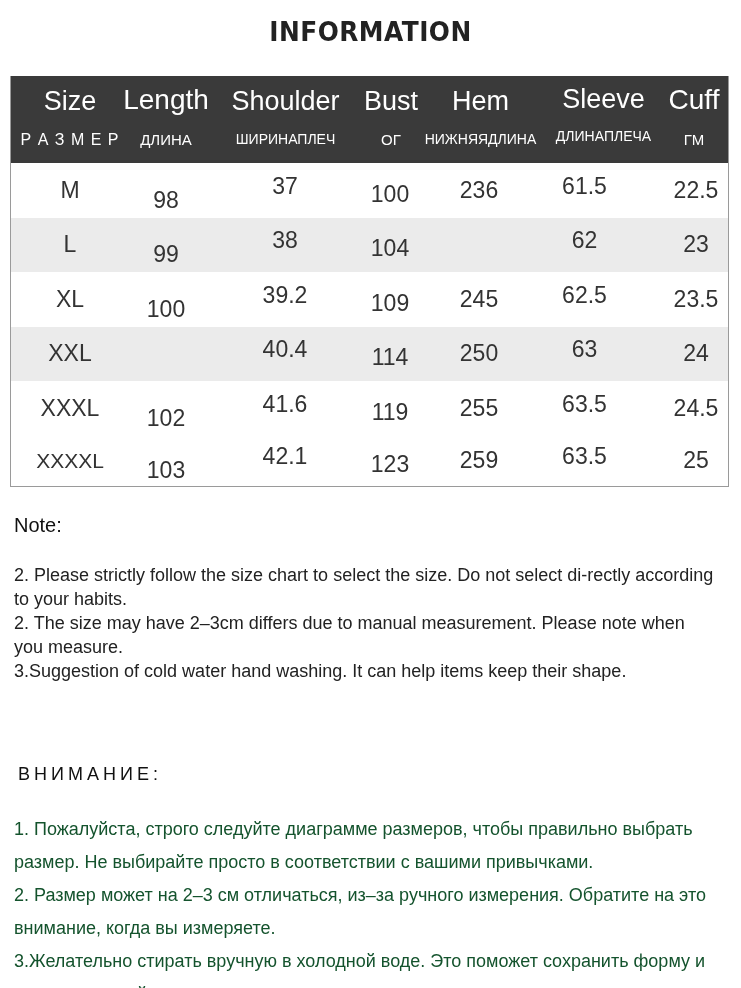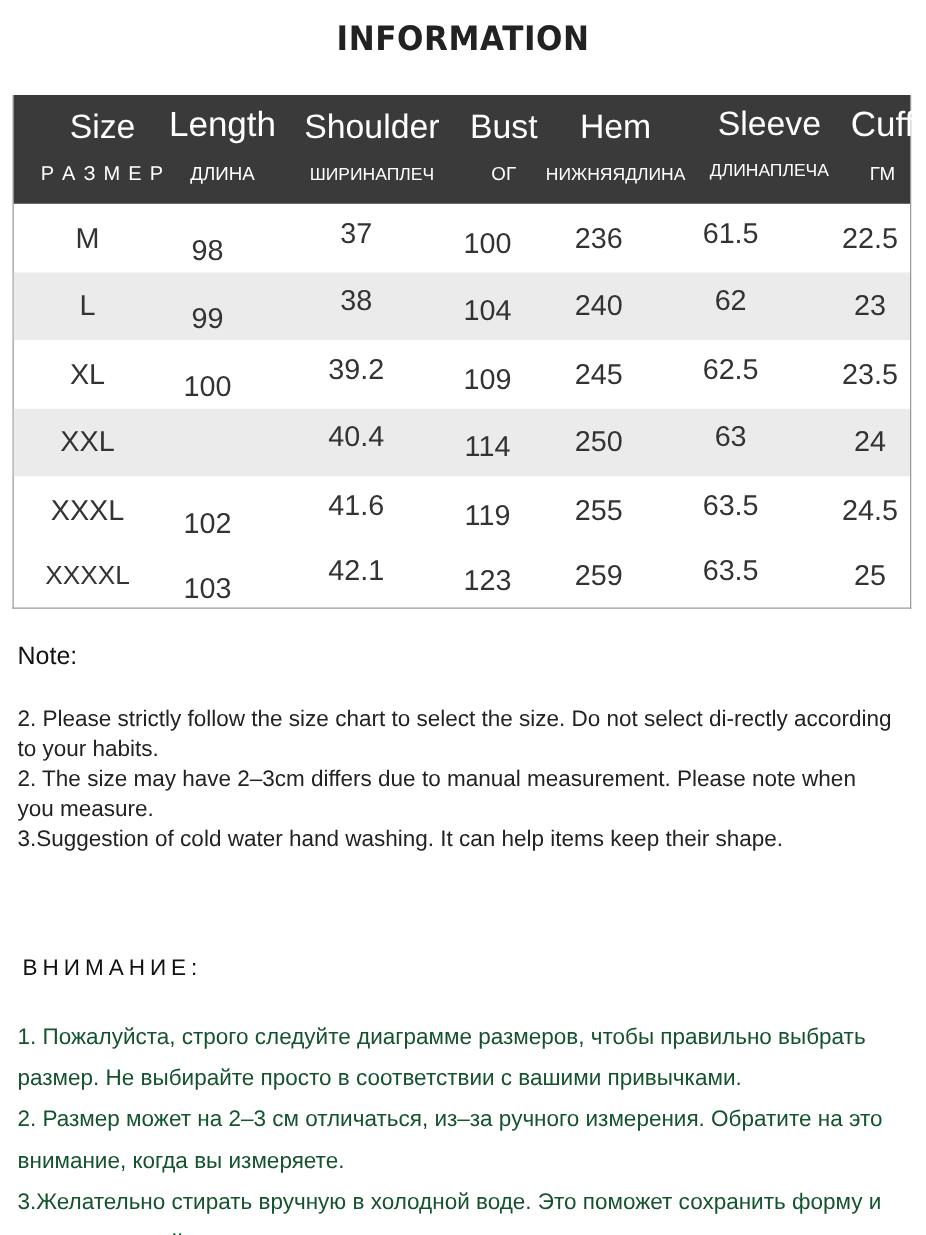--- a/index.html
+++ b/index.html
@@ -1,20 +1,20 @@
 <!DOCTYPE html>
 <html><head>
 <meta charset="utf-8">
 <style>
   html, body { margin: 0; padding: 0; background: #ffffff; }
   body { width: 741px; height: 988px; position: relative; overflow: hidden; font-family: "Liberation Sans", sans-serif; color: #2a2a2a; }
   .title { position: absolute; top: 16px; left: 0; width: 741px; text-align: center; font-family: "DejaVu Sans", sans-serif; font-weight: bold; font-size: 27px; letter-spacing: 0.5px; color: #222; transform: scaleX(0.92); }
   .table { position: absolute; left: 10px; top: 76px; width: 717px; border: 1px solid #9a9a9a; border-top: none; }
   .thead { background: #3a3a3a; height: 87px; position: relative; }
-  .hcell { position: absolute; text-align: center; color: #fff; padding-left: 24px; }
+  .hcell { position: absolute; text-align: center; color: #fff; }
   .hcell .en { position: absolute; top: 10px; left: 0; right: 0; font-size: 27px; white-space: nowrap; }
   .hcell .ru { position: absolute; top: 55px; left: 0; right: 0; font-size: 16px; white-space: nowrap; }
   .row { height: 54.5px; position: relative; }
   .row.alt { background: #ebebeb; }
   .cell { position: absolute; top: 0; height: 100%; display: flex; align-items: center; justify-content: center; font-size: 23px; color: #333; }
   .c0 { left: 0; width: 118px; }
   .c1 { left: 100px; width: 110px; padding-top: 6px; }
   .c2 { left: 218px; width: 112px; padding-top: -6px; }
   .c3 { left: 330px; width: 98px; padding-top: 4px; }
   .c4 { left: 418px; width: 100px; }
@@ -73,21 +73,20 @@
     <div class="cell c3">100</div>
     <div class="cell c4">236</div>
     <div class="cell c5 up">61.5</div>
     <div class="cell c6">22.5</div>
   </div>
   <div class="row alt">
     <div class="cell c0">L</div>
     <div class="cell c1 dn">99</div>
     <div class="cell c2 up">38</div>
     <div class="cell c3">104</div>
-    <div class="cell c4">240</div>
     <div class="cell c5 up">62</div>
     <div class="cell c6">23</div>
   </div>
   <div class="row">
     <div class="cell c0">XL</div>
     <div class="cell c1 dn">100</div>
     <div class="cell c2 up">39.2</div>
     <div class="cell c3">109</div>
     <div class="cell c4">245</div>
     <div class="cell c5 up">62.5</div>

